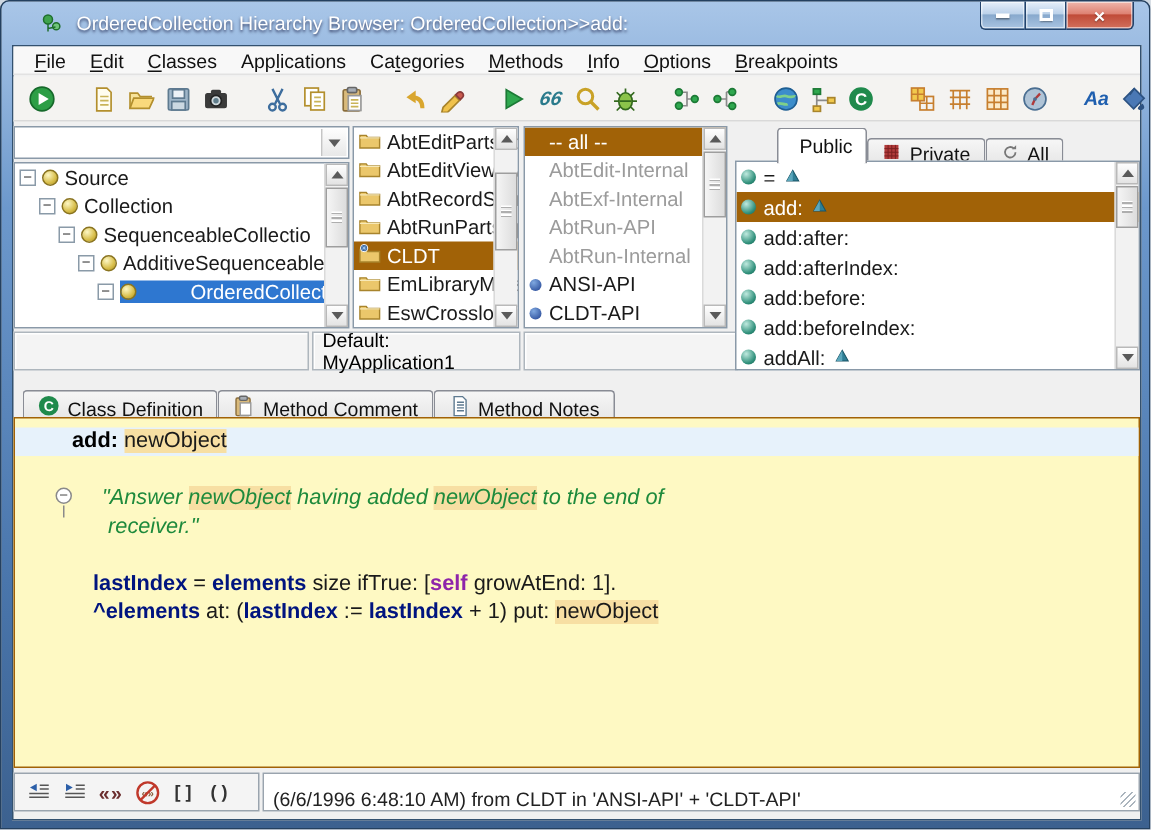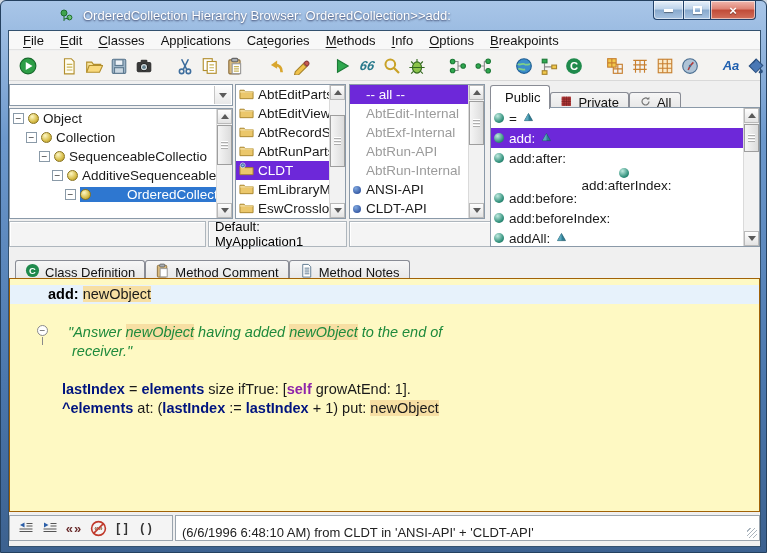--- a/index.html
+++ b/index.html
@@ -1,21 +1,21 @@
 <!DOCTYPE html>
 <html><head>
 <meta charset="utf-8">
 <style>
   html,body{margin:0;padding:0;background:#cfd8e2;font-family:"Liberation Sans",sans-serif;}
   *{box-sizing:border-box;}
   .window{position:relative;width:767px;height:553px;margin:0;
     background:linear-gradient(#A9C6E8,#6C98CC 25%,#4A76AC 70%,#3C618F);
     border:1px solid #24405F;border-radius:6px 6px 0 0;overflow:hidden;}
   
-  .titlebar{position:absolute;left:0;top:0;right:0;height:29px;display:flex;align-items:center;padding-left:48px;}
+  .titlebar{position:absolute;left:16px;top:0;right:0;height:29px;display:flex;align-items:center;}
   .app-icon{margin-left:10px;width:16px;height:16px;}
   .title-text{margin-left:8px;color:#fff;font-size:13px;text-shadow:0 1px 2px rgba(0,0,40,.7);white-space:nowrap;}
   .winbtns{position:absolute;right:10px;top:0;display:flex;}
   .wbtn{height:19px;border:1px solid #23436B;border-top:none;display:flex;align-items:center;justify-content:center;
     background:linear-gradient(#E7F0FA,#BCD2EA 45%,#88A9CD 50%,#A9C4E2);box-shadow:inset 0 0 0 1px rgba(255,255,255,.55);}
   .wbtn.min{width:30px;border-radius:0 0 0 4px;border-right:none;}
   .wbtn.max{width:28px;border-radius:0;}
   .wbtn.close{width:45px;border-radius:0 0 4px 0;border-left:none;
     background:linear-gradient(#F0B8AE,#DE8273 45%,#C04B38 50%,#D2705C);}
   .glyph-min{width:9px;height:3px;background:#fff;box-shadow:0 1px 1px rgba(0,0,0,.4);}
@@ -30,21 +30,21 @@
   .toolbar{position:absolute;left:0;top:20px;right:0;height:30px;background:#F4F3F1;border-bottom:1px solid #D9D9D9;
     display:flex;align-items:center;padding-left:8px;}
   .tb-group{display:flex;align-items:center;margin-right:16px;}
   .tb-btn{width:22px;height:22px;display:flex;align-items:center;justify-content:center;margin-right:3px;}
   .tb-btn svg{display:block;}
   .txt-icon{font-size:13px;font-weight:bold;font-style:italic;}
   
   .box{position:absolute;background:#fff;border:1px solid #8A99A8;overflow:hidden;}
   .bar{position:absolute;background:#F4F4F4;border:1px solid #AEB6BD;box-shadow:inset 1px 1px 0 #fff;}
   .row{height:19px;display:flex;align-items:center;white-space:nowrap;font-size:13.5px;padding-left:3px;color:#1a1a1a;}
-  .row.sel{background:#6d28d9;color:#fff;}
+  .row.sel{background:#a16207;color:#fff;}
   .row.dis{color:#9B9B9B;}
   .selwrap{display:flex;align-items:center;background:#2E77D0;color:#fff;padding-right:4px;}
   .exp{width:11px;height:11px;border:1px solid #8A9AA8;background:#fff;color:#333;font-size:10px;line-height:9px;
     text-align:center;margin-right:4px;flex:none;}
   .sph{width:11px;height:11px;border-radius:50%;margin-right:4px;flex:none;
     background:radial-gradient(circle at 35% 30%,#FDF7C4,#D8BE4A 60%,#A98F22);border:1px solid #8A7420;}
   .msph{width:10px;height:10px;border-radius:50%;margin-right:5px;flex:none;
     background:radial-gradient(circle at 35% 30%,#BFEADF,#2F8F7A 65%,#145A4C);}
   .catdot{width:8px;height:8px;border-radius:50%;margin-right:5px;flex:none;
     background:radial-gradient(circle at 35% 30%,#7FA8E0,#1E3F8F);}
@@ -62,21 +62,21 @@
     background:repeating-linear-gradient(#fff 0 1px,#AEAEAE 1px 2px, transparent 2px 3px);}
   
   .combo{position:absolute;background:#fff;border:1px solid #8A99A8;}
   .combo-btn{position:absolute;right:1px;top:1px;bottom:1px;width:17px;background:linear-gradient(#FDFDFD,#E8E8E8);
     border-left:1px solid #C5C5C5;display:flex;align-items:center;justify-content:center;}
   .radio-row{display:flex;align-items:center;font-size:13.5px;height:100%;padding:0 8px;}
   
   .tabstrip{position:absolute;display:flex;align-items:flex-end;}
   .tab{display:flex;align-items:center;gap:5px;padding:3px 9px 4px;background:linear-gradient(#F6F6F6,#E3E3E3);
     border:1px solid #898C95;border-bottom:none;border-radius:3px 3px 0 0;font-size:13px;position:relative;top:5px;height:21px;color:#111;}
-  .tab.active{background:#fff;height:24px;top:1px;z-index:3;box-shadow:0 -1px 0 #fff inset;}
+  .tab.active{background:#fff;height:24px;top:1px;z-index:3;box-shadow:0 -1px 0 #fff inset;margin-left:28px;}
   
   .editor{position:absolute;background:#fef9c3;border:1px solid #a16207;z-index:2;}
   .codeline{position:relative;height:19px;line-height:19px;font-size:14.5px;white-space:pre;color:#1a1a1a;}
   .codeline.hl{background:#E7F2FB;}
   .ind0{padding-left:38px;} .ind1{padding-left:52px;} .ind2{padding-left:58px;}
   .sg-b{font-weight:bold;color:#000;}
   .sg-m{background:#F7DFA3;}
   .sg-c{color:#1E8A3C;font-style:italic;}
   .sg-v{color:#00147F;font-weight:bold;}
   .sg-f{color:#8E24AA;font-weight:bold;}
@@ -313,21 +313,21 @@
       <span class="combo-btn">
           <span class="tri-dn"></span>
         </span>
     </div>
     <div class="box" style="left:0;top:77px;width:224px;height:111px;">
       <div id="tree">
           <div class="row" style="padding-left: 3px;">
             <span class="exp">−</span>
             <span style="display: flex; align-items: center;">
               <span class="sph"></span>
-              <span>Object</span>
+              <span>Source</span>
             </span>
           </div>
           <div class="row" style="padding-left: 16px;">
             <span class="exp">−</span>
             <span style="display: flex; align-items: center;">
               <span class="sph"></span>
               <span>Collection</span>
             </span>
           </div>
           <div class="row" style="padding-left: 29px;">
@@ -519,21 +519,21 @@
             <span>add:</span>
             <span class="flagtri"><svg width="11" height="11" viewBox="0 0 16 16" fill="none" stroke-width="1">
                 <path d="M8 2.2L13.8 12.5H2.2z" fill="#2E7F96" stroke="#1A5566"></path>
                 <path d="M8 2.2L2.2 12.5h5.8z" fill="#5BA7BC"></path>
               </svg></span>
           </div>
           <div class="row" style="height: 20px;">
             <span class="msph"></span>
             <span>add:after:</span>
           </div>
-          <div class="row" style="height: 20px; flex-direction: column;">
+          <div class="row" style="height: 20px;">
             <span class="msph"></span>
             <span>add:afterIndex:</span>
           </div>
           <div class="row" style="height: 20px;">
             <span class="msph"></span>
             <span>add:before:</span>
           </div>
           <div class="row" style="height: 20px;">
             <span class="msph"></span>
             <span>add:beforeIndex:</span>

